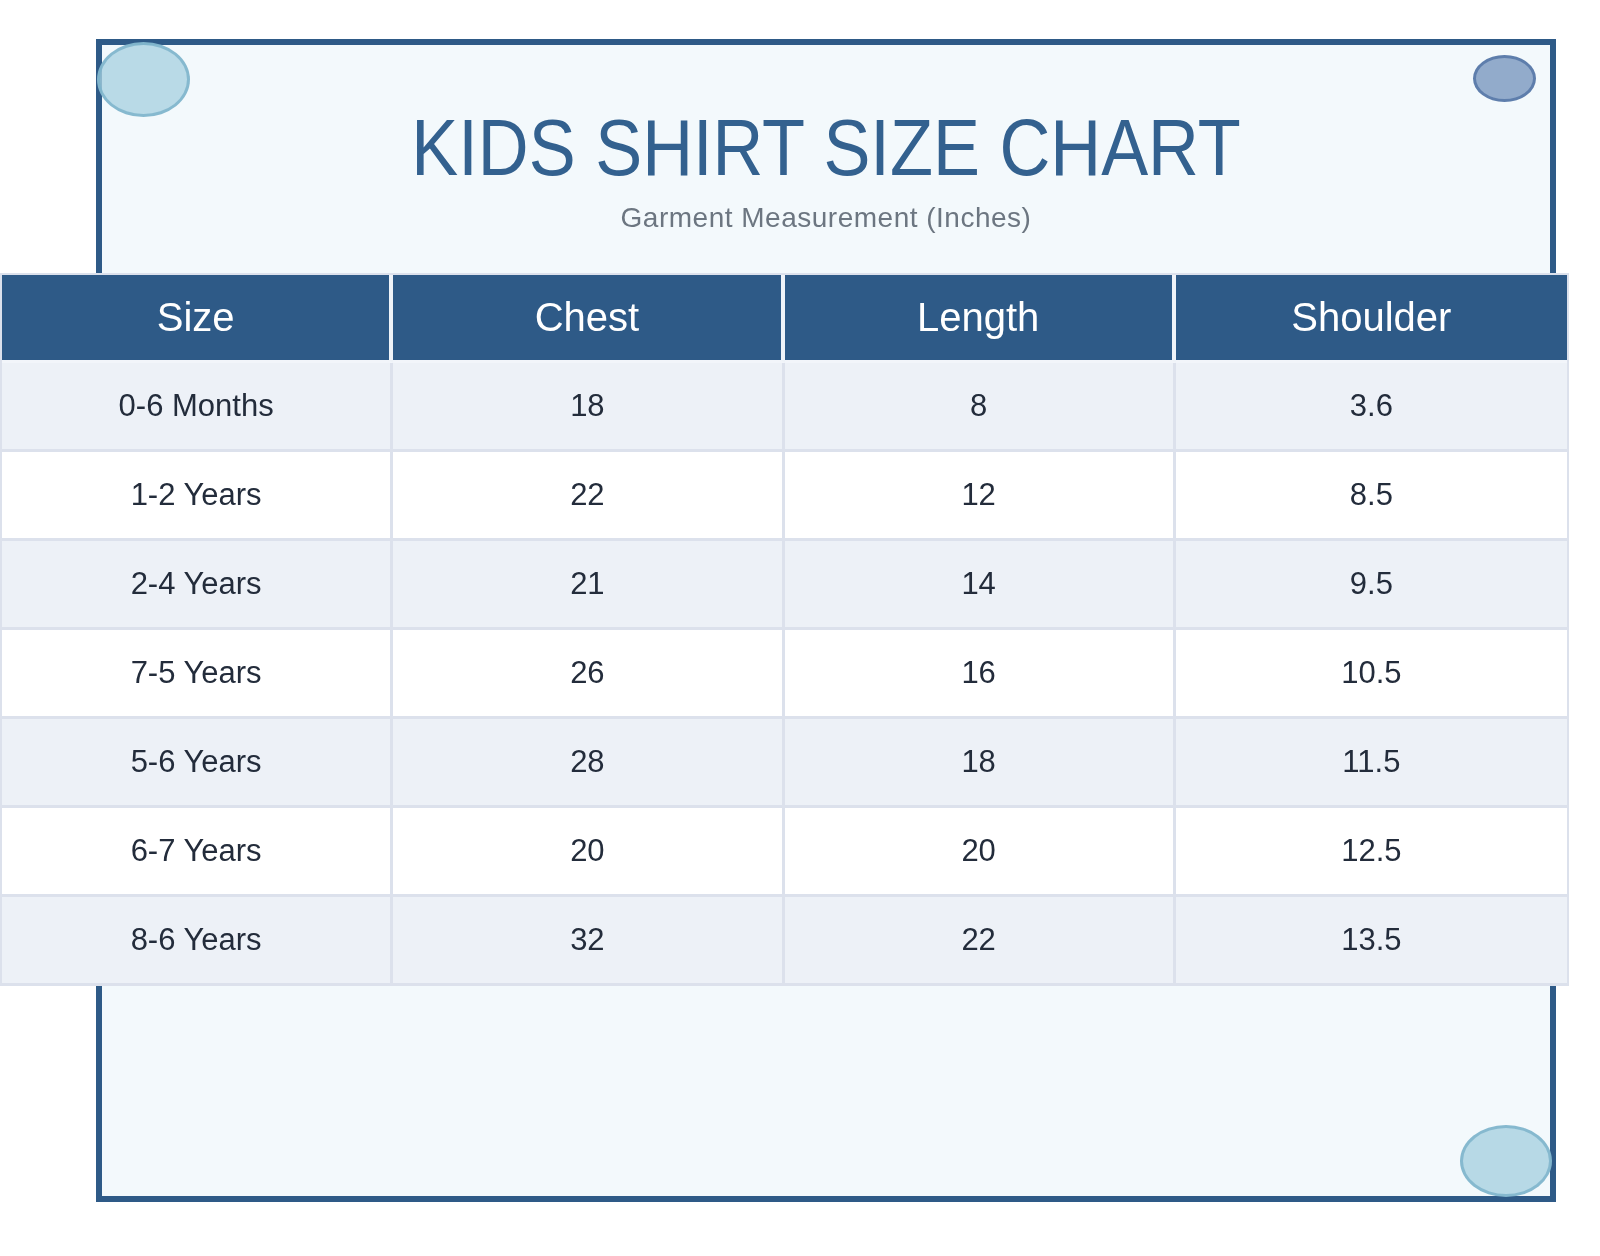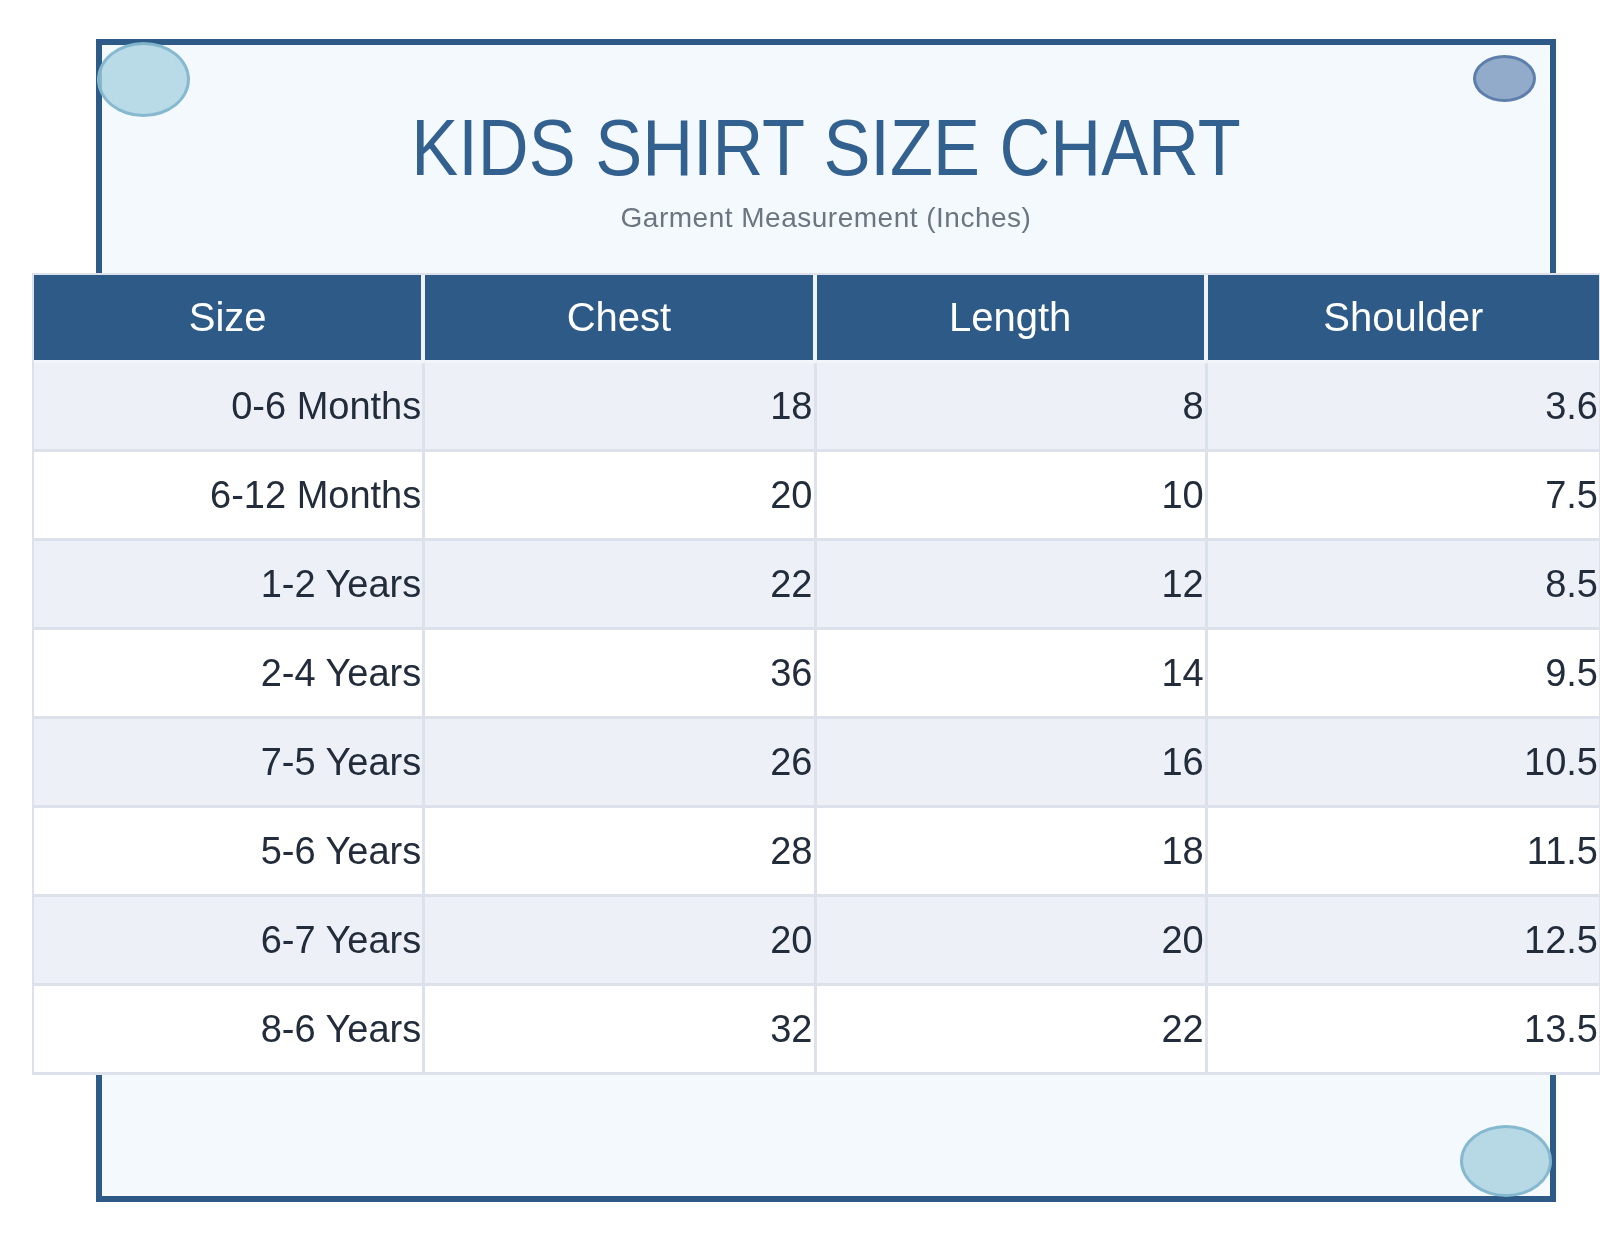--- a/index.html
+++ b/index.html
@@ -52,21 +52,21 @@
     margin: 0;
     margin-top: 8px;
     font-size: 28px;
     font-weight: normal;
     color: var(--subtitle-gray);
     letter-spacing: 0.5px;
   }
 
   table.size-table {
     position: absolute;
-    left: 32px; top: 273px;
+    left: 0; top: 273px;
     width: 1569px;
     border-collapse: separate;
     border-spacing: 0;
     z-index: 2;
     border-top: 2px solid var(--separator);
     border-left: 2px solid var(--separator);
     border-right: 2px solid var(--separator);
   }
   table.size-table th {
     background: var(--accent-blue);
@@ -76,23 +76,23 @@
     font-weight: normal;
     text-align: center;
     vertical-align: middle;
     border-right: 4px solid #EFF3F8;
     border-bottom: 3px solid #F2F5FA;
     width: 25%;
   }
   table.size-table th:last-child { border-right: none; }
   table.size-table td {
     height: 89px;
-    font-size: 38px;
+    font-size: 31px;
     color: var(--cell-text);
-    text-align: right;
+    text-align: center;
     vertical-align: middle;
     background: #ffffff;
     border-right: 3px solid var(--separator);
     border-bottom: 3px solid var(--separator);
   }
   table.size-table td:last-child { border-right: none; }
   table.size-table tbody tr:nth-child(odd) td { background: var(--stripe-row); }
 
   .circle {
     position: absolute;
@@ -135,34 +135,28 @@
     </tr>
   </thead>
   <tbody>
       <tr>
         <td>0-6 Months</td>
         <td>18</td>
         <td>8</td>
         <td>3.6</td>
       </tr>
       <tr>
-        <td>6-12 Months</td>
-        <td>20</td>
-        <td>10</td>
-        <td>7.5</td>
-      </tr>
-      <tr>
         <td>1-2 Years</td>
         <td>22</td>
         <td>12</td>
         <td>8.5</td>
       </tr>
       <tr>
         <td>2-4 Years</td>
-        <td>36</td>
+        <td>21</td>
         <td>14</td>
         <td>9.5</td>
       </tr>
       <tr>
         <td>7-5 Years</td>
         <td>26</td>
         <td>16</td>
         <td>10.5</td>
       </tr>
       <tr>

